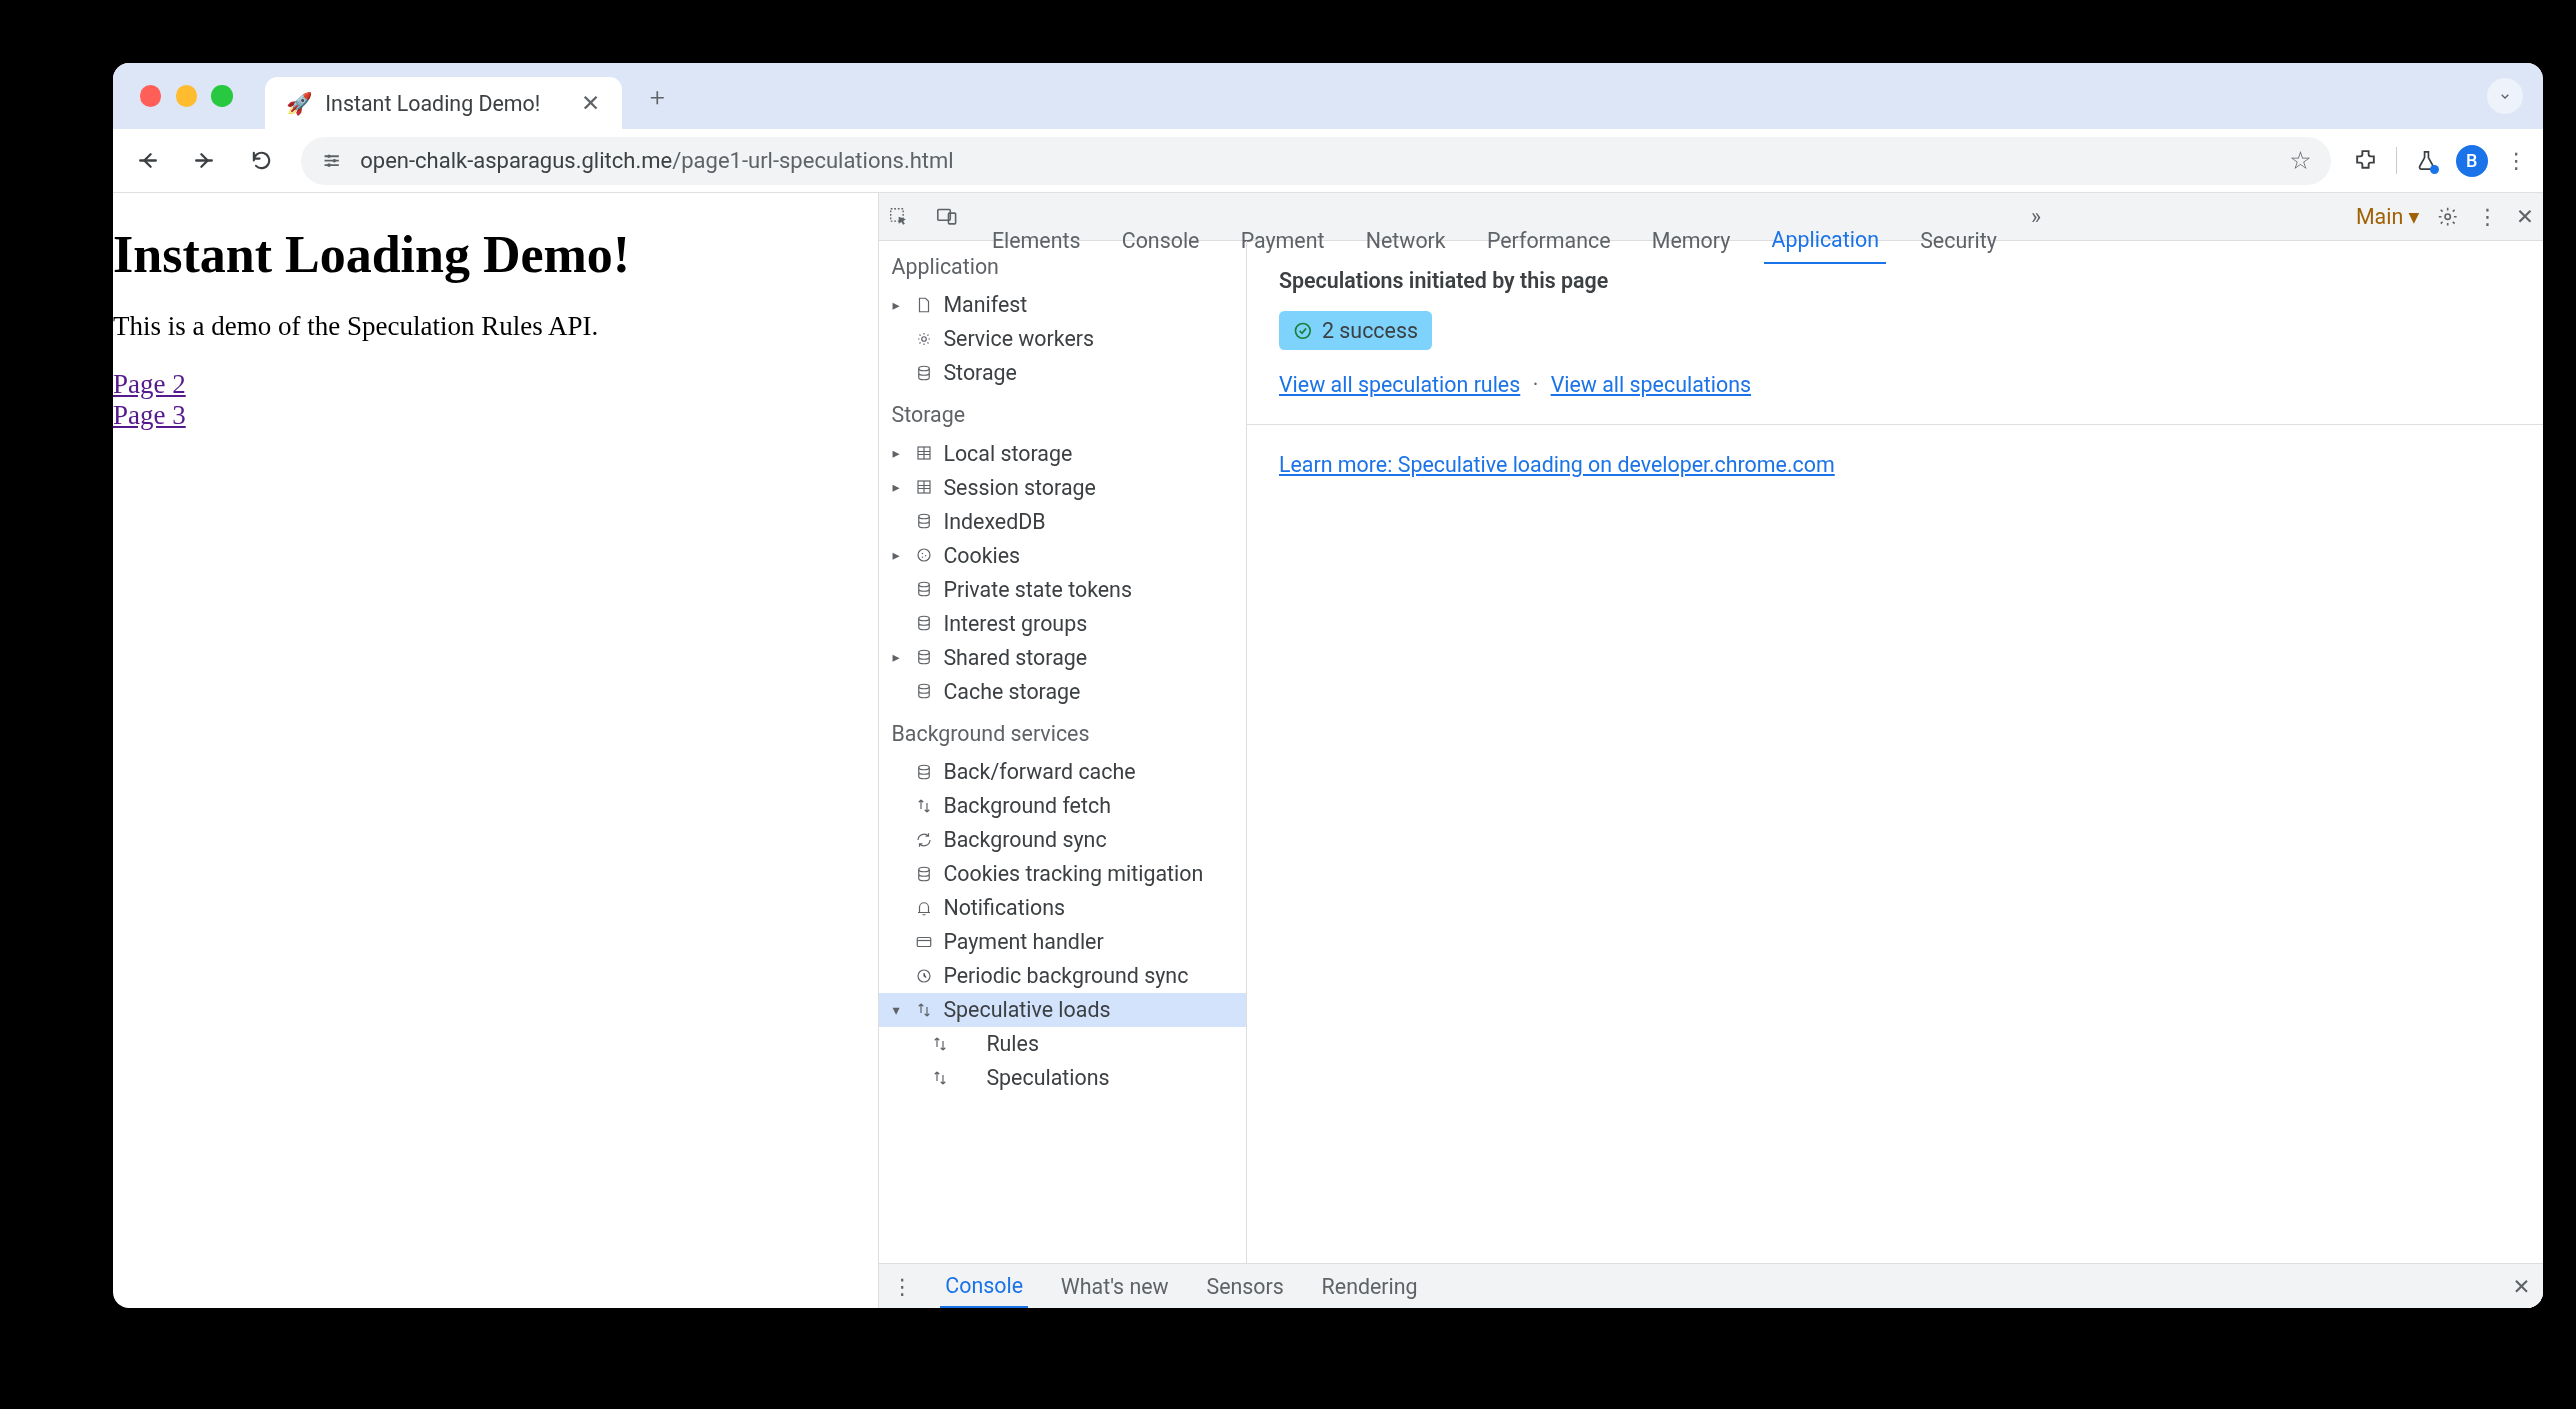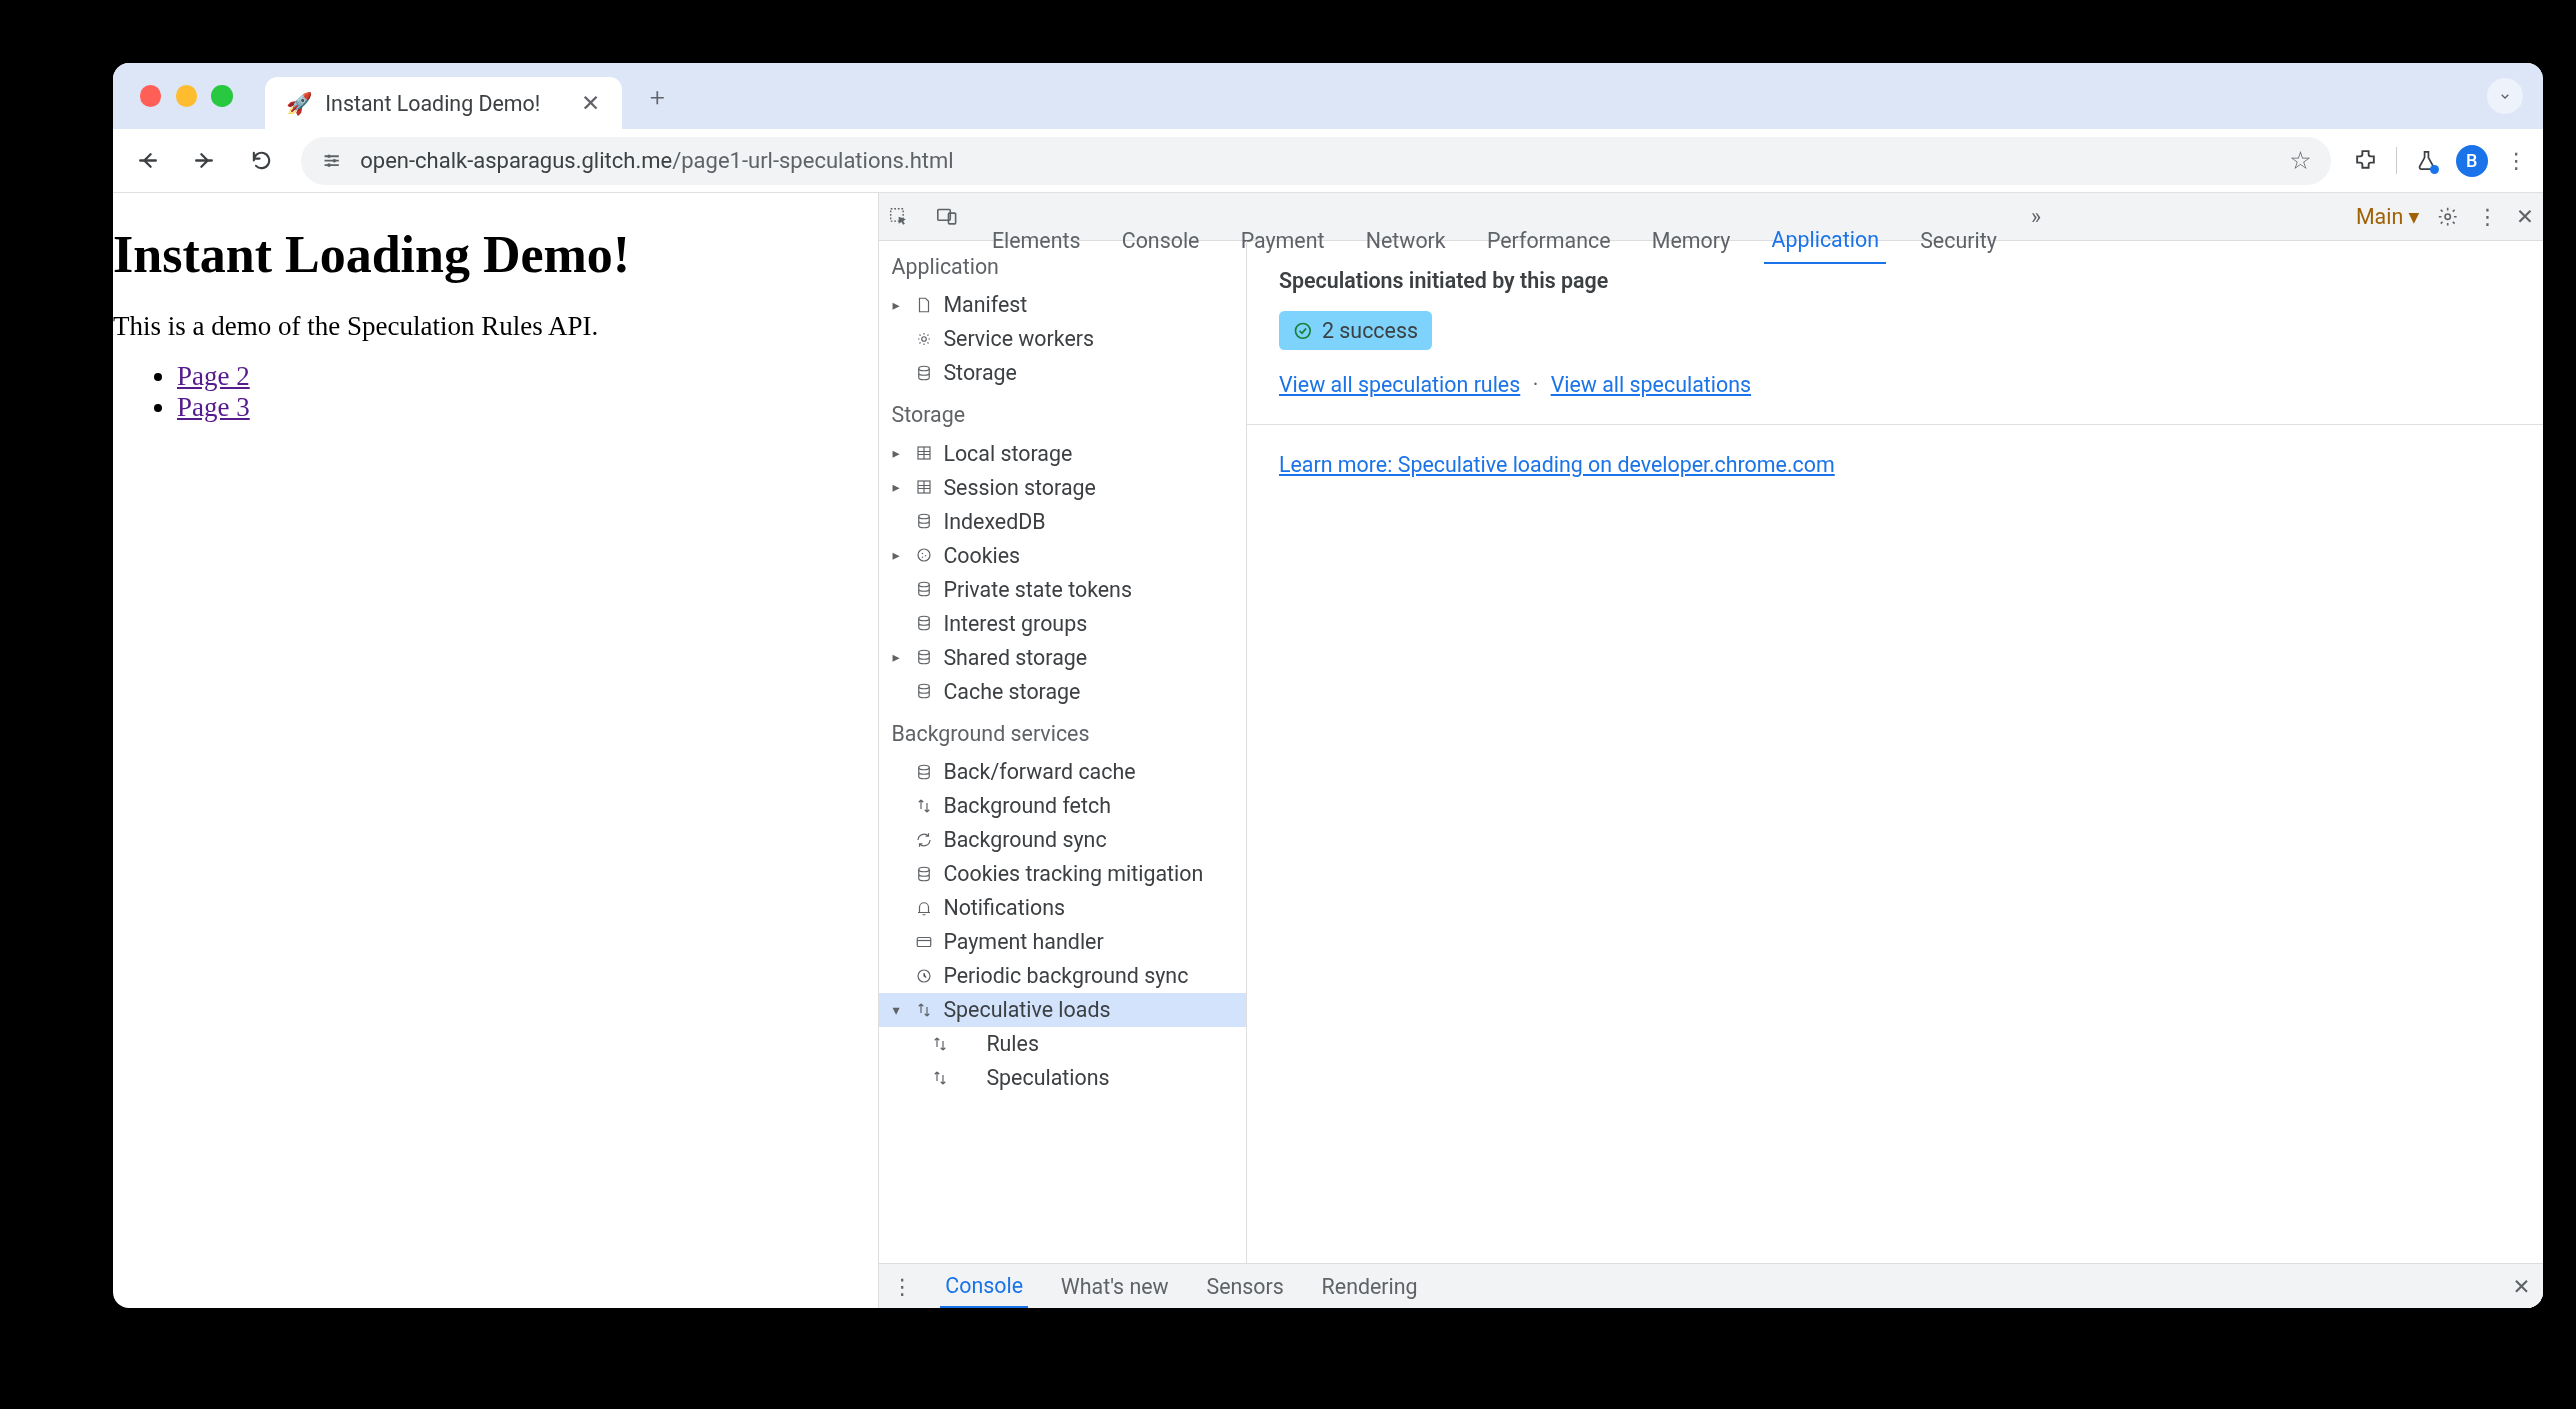--- a/index.html
+++ b/index.html
@@ -33,22 +33,22 @@
 .tb-sep { width: 0.9px; height: 27px; background: #ccc; }
 .flask { position: relative; }
 .flask::after { content: ''; position: absolute; right: -1.8px; bottom: -1.8px; width: 9px; height: 9px; background: #1a73e8; border-radius: 50%; }
 .avatar { width: 32px; height: 32px; border-radius: 50%; background: #1a73e8; color: #fff; display: flex; align-items: center; justify-content: center; font-size: 18px; font-weight: 500; }
 .kebab { font-size: 21.4px; color: #5f6368; }
 
 
 .content-split { display: flex; height: calc(100% - 130px); }
 .page-pane { width: 765px; padding: 32px 0 0 0; overflow: hidden; }
 .page-pane h1 { font-family: "Times New Roman", serif; font-size: 52px; font-weight: bold; margin: 0 0 27px 0; padding-left: 0; }
-.page-pane p { font-family: "Times New Roman", serif; font-size: 27px; margin-bottom: 19px; }
-.page-pane ul { padding-left: 64px; }
+.page-pane p { font-family: "Times New Roman", serif; font-size: 27px; margin-bottom: 27px; }
+.page-pane ul { }
 .page-pane li { font-family: "Times New Roman", serif; font-size: 27px; }
 .page-pane a { color: #551a8b; text-decoration: underline; }
 
 
 .devtools { flex: 1; display: flex; flex-direction: column; border-left: 0.9px solid #ddd; background: #fff; }
 .dt-tabbar { height: 48px; background: #f1f3f4; border-bottom: 0.9px solid #ddd; display: flex; align-items: center; padding: 0 9px; font-size: 21.4px; color: #5f6368; gap: 27px; }
 .dt-tabbar .dt-ico { color: #5f6368; font-size: 19.7px; }
 .dt-tab { padding: 0 7.1px; height: 100%; display: flex; align-items: center; margin-top: 48px; }
 .dt-tab.active { color: #1a73e8; border-bottom: 2.7px solid #1a73e8; }
 .dt-tabbar .right { margin-left: auto; display: flex; align-items: center; gap: 18px; }

